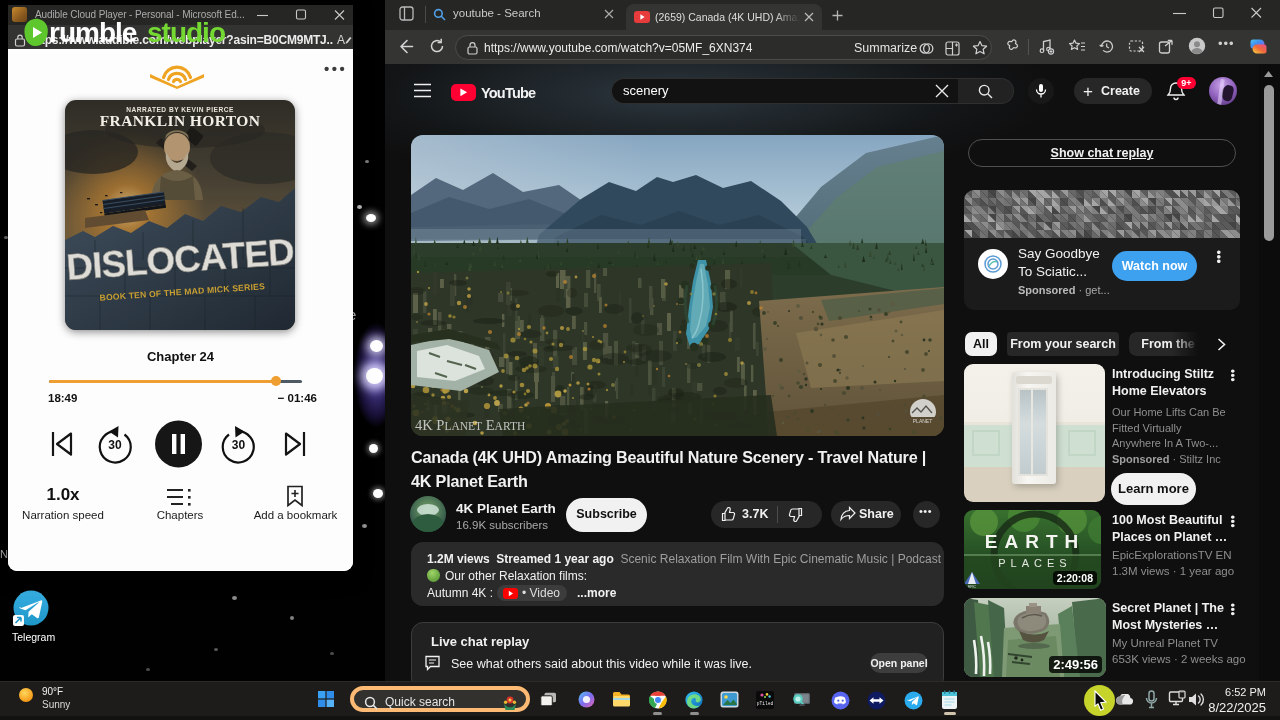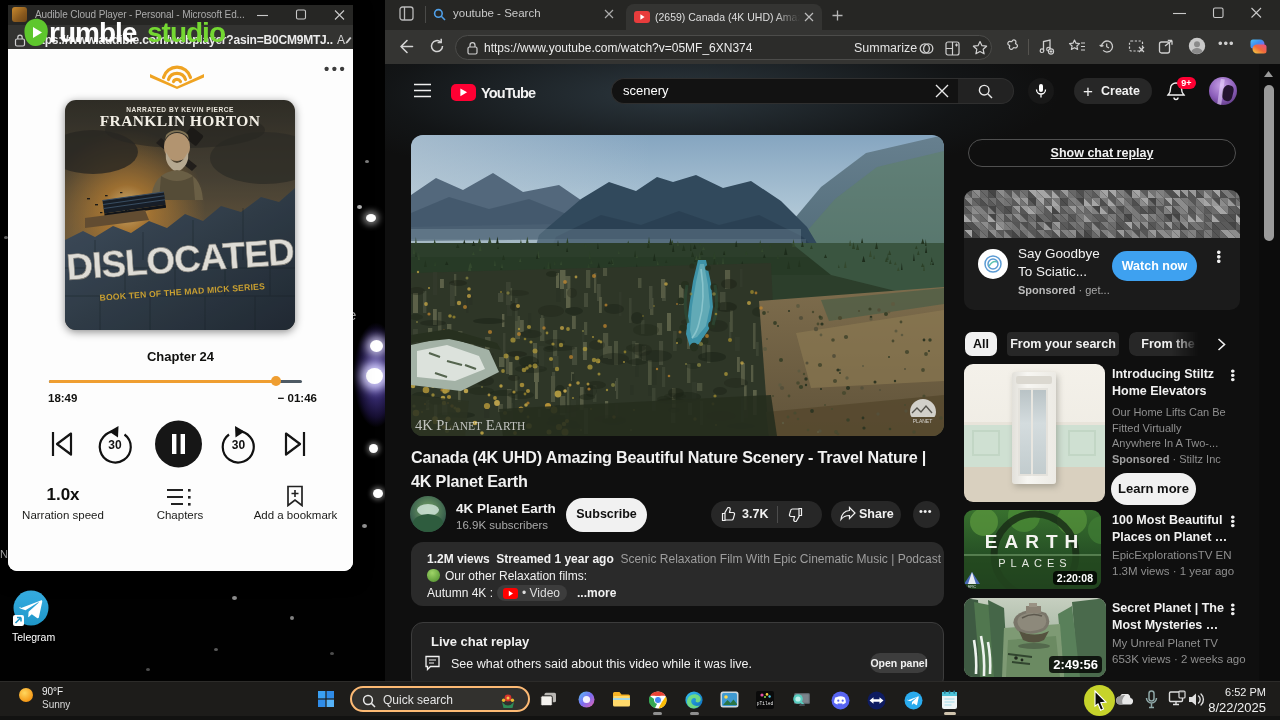--- a/index.html
+++ b/index.html
@@ -1661,21 +1661,21 @@
     <div class="abs" style="left:42px;top:4px;color:#f2f2f2;font-size:10px;">90°F</div>
     <div class="abs" style="left:42px;top:17px;color:#d8d8d8;font-size:10px;">Sunny</div>
 
     <svg class="abs" style="left:318px;top:9px;" width="16" height="16" viewBox="0 0 16 16">
       <rect x="0" y="0" width="7.4" height="7.4" fill="#3aa0f3"></rect>
         <rect x="8.6" y="0" width="7.4" height="7.4" fill="#2f8ce8"></rect>
       <rect x="0" y="8.6" width="7.4" height="7.4" fill="#2f8ce8"></rect>
         <rect x="8.6" y="8.6" width="7.4" height="7.4" fill="#56b2f7"></rect>
     </svg>
 
-    <div class="abs" style="left:350px;top:4px;width:180px;height:26px;background:#32312e;border:2px solid #fdba74;border-radius:14px;">
+    <div class="abs" style="left:350px;top:4px;width:180px;height:26px;background:#32312e;border:4px solid #fdba74;border-radius:14px;">
       <svg class="abs" style="left:10px;top:6px;" width="14" height="14" viewBox="0 0 14 14">
           <circle cx="6" cy="6" r="4.4" fill="none" stroke="#e8e8e8" stroke-width="1.5"></circle>
           <path d="M9.4 9.4 L13 13" stroke="#e8e8e8" stroke-width="1.5"></path>
         </svg>
       <div class="abs" style="left:31px;top:5px;color:#e4e4e4;font-size:12px;">Quick search</div>
       <svg class="abs" style="left:147px;top:4px;" width="18" height="18" viewBox="0 0 18 18">
         <circle cx="9" cy="6" r="3.4" fill="#d8342c"></circle>
           <circle cx="9" cy="6" r="1.5" fill="#f6c14c"></circle>
         <path d="M3 10 q6 7 12 0 l-1.5 6 h-9 z" fill="#2e8b57"></path>
         <circle cx="4.6" cy="8.2" r="1.7" fill="#e8b830"></circle>

